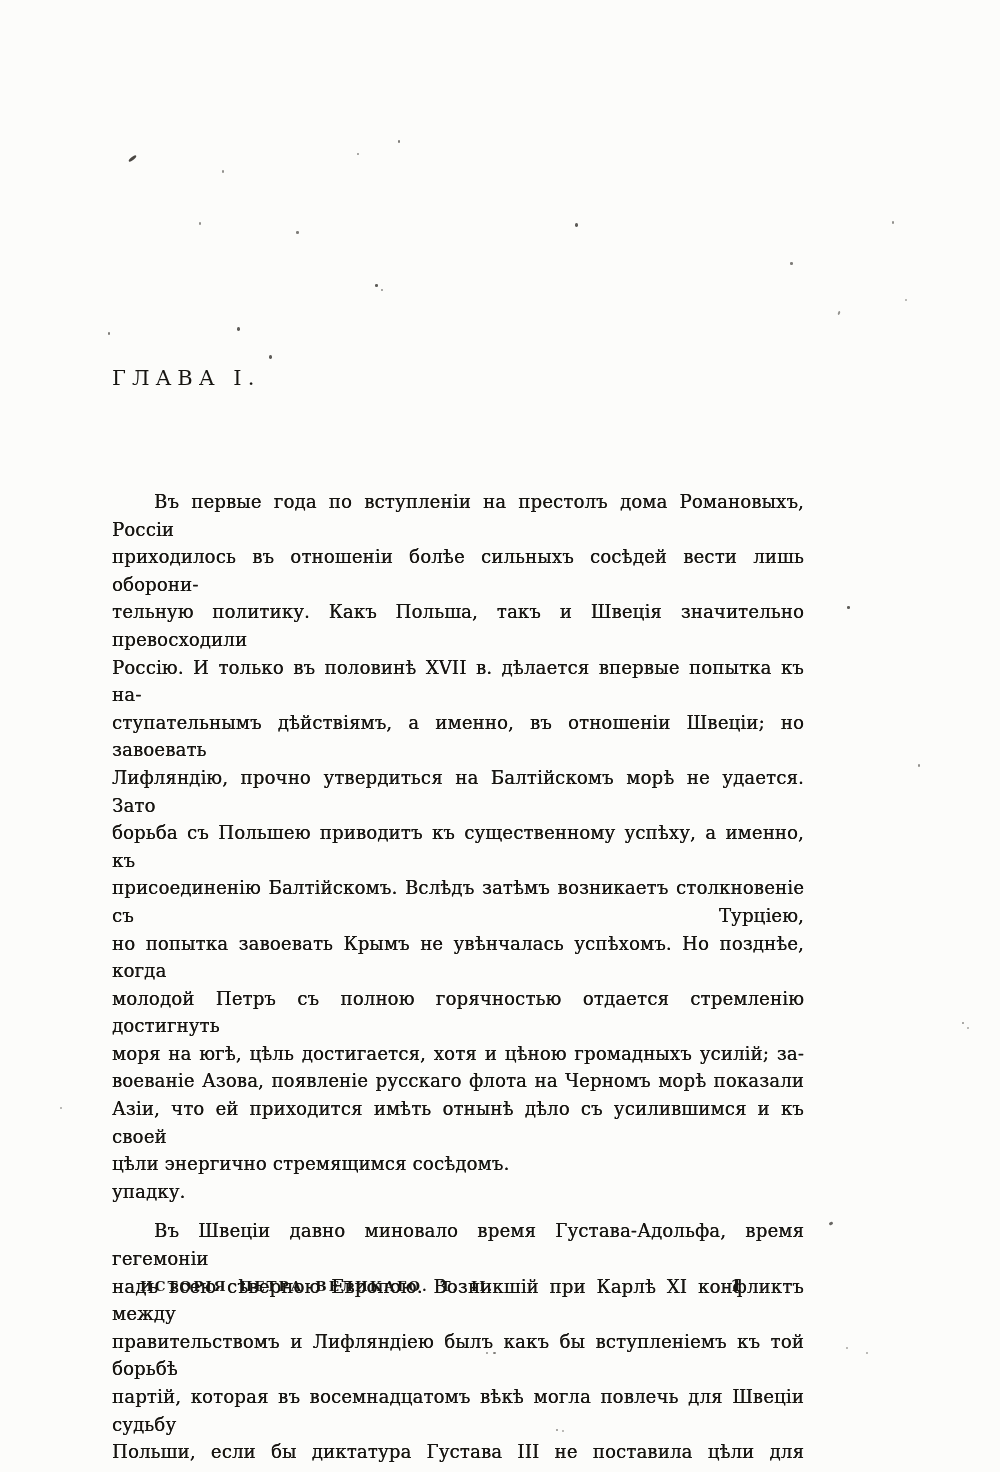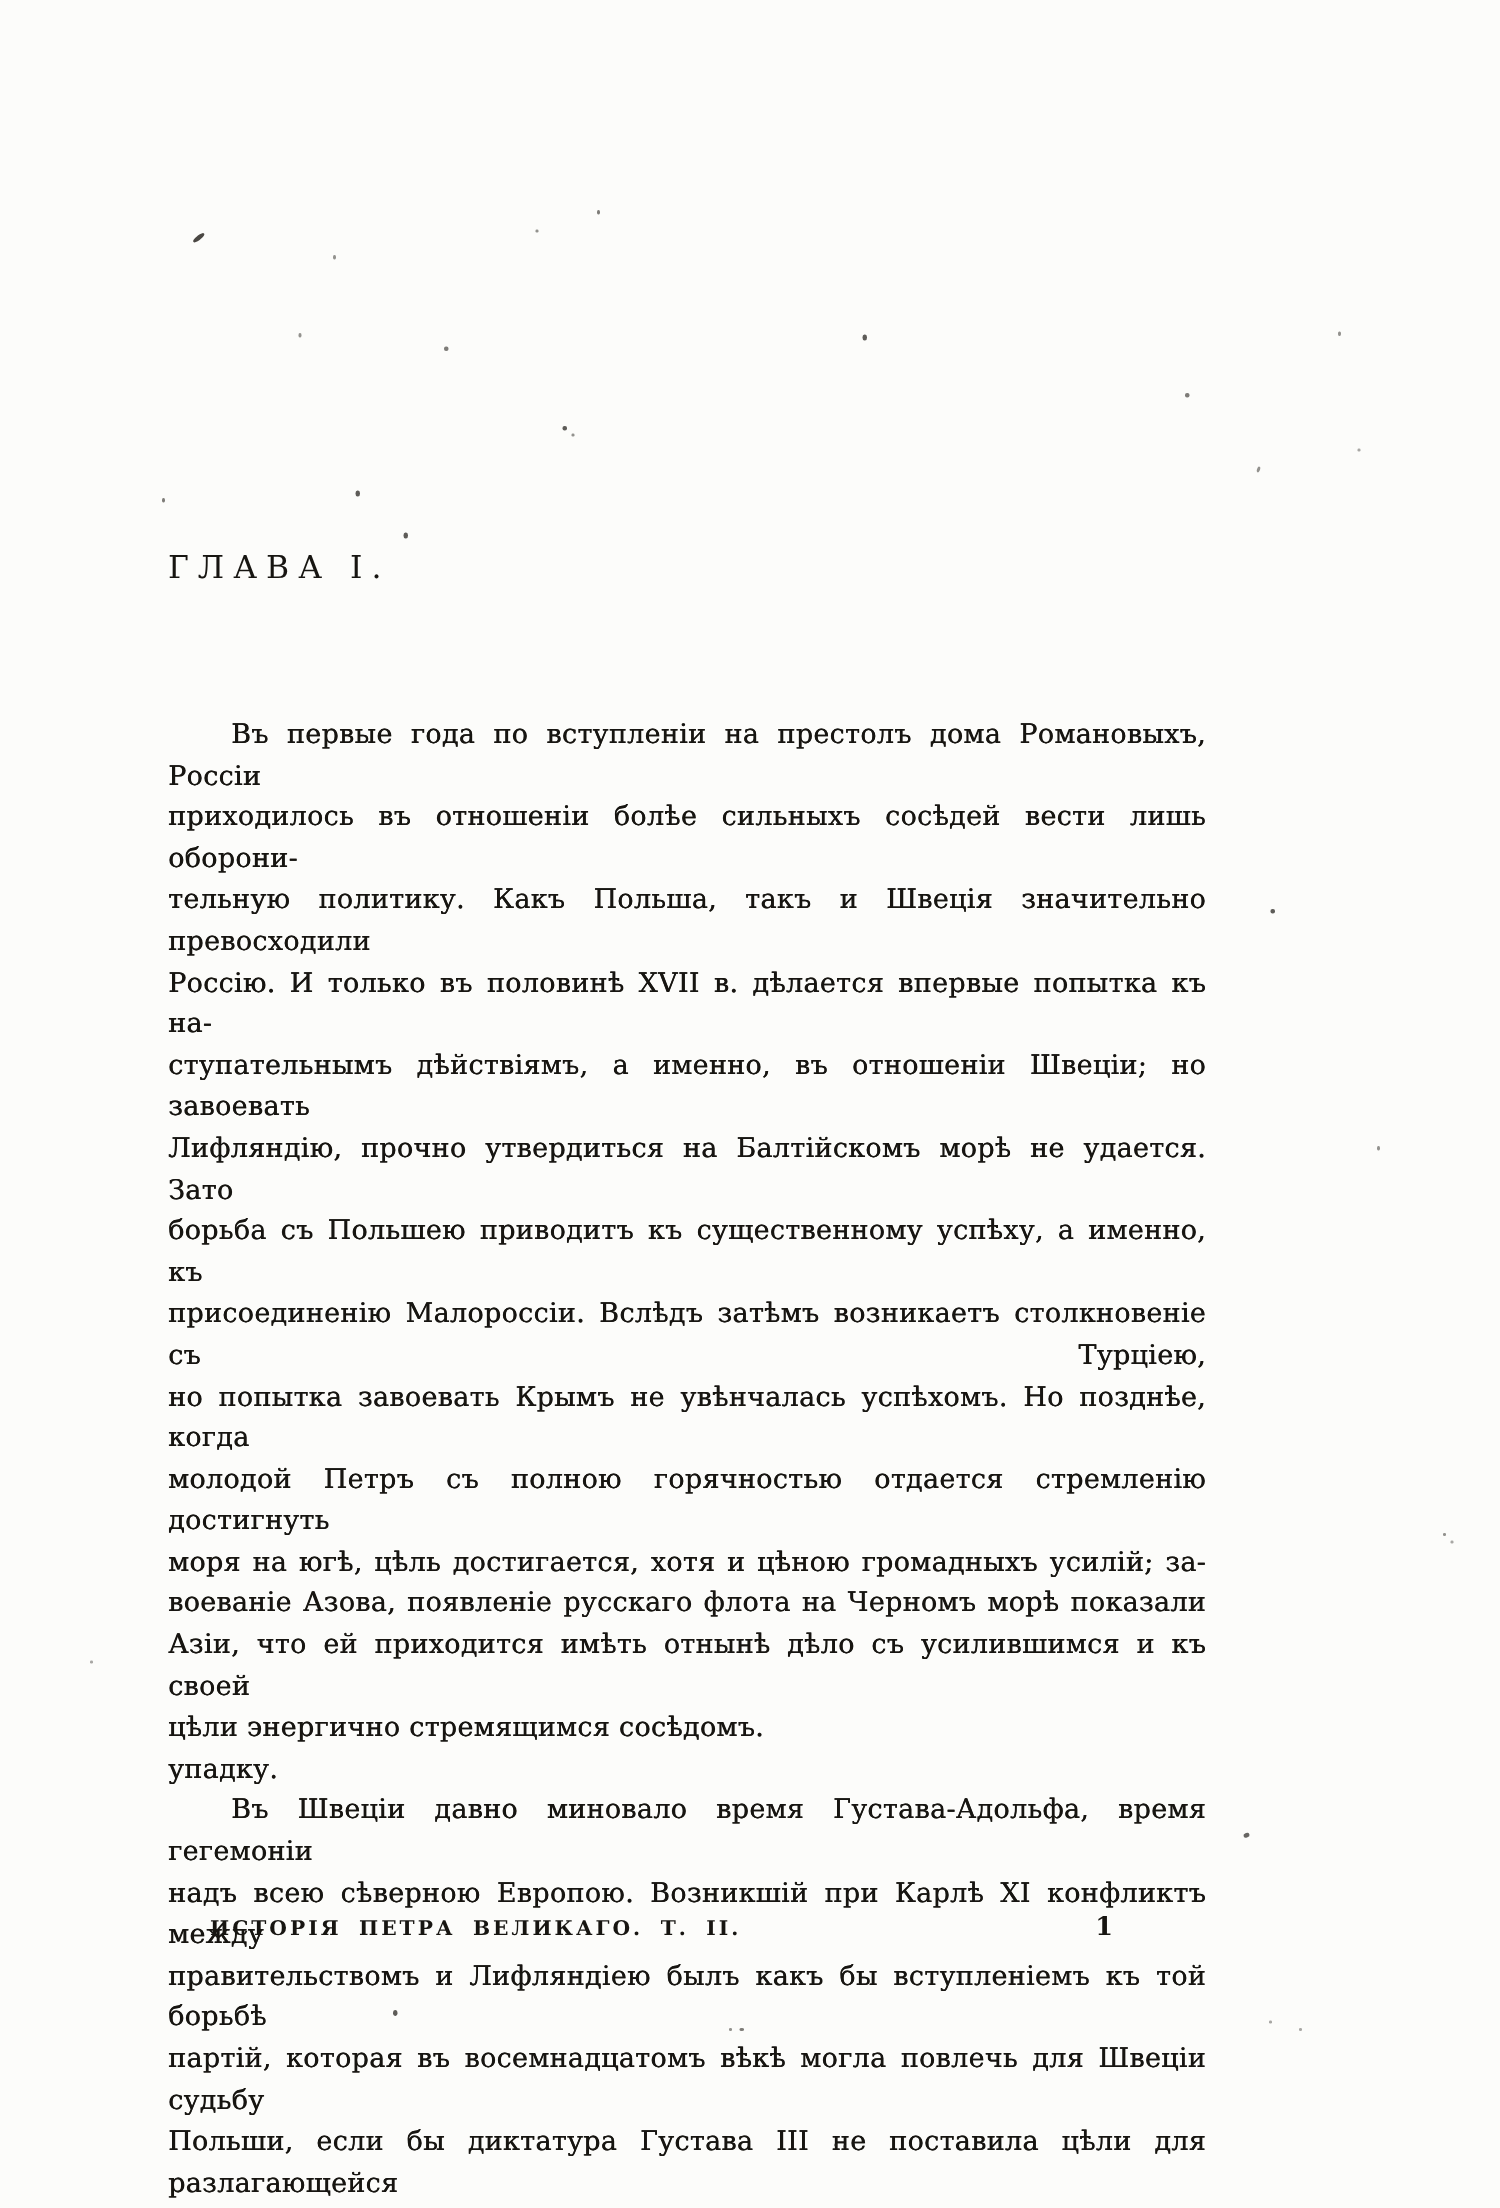--- a/index.html
+++ b/index.html
@@ -54,20 +54,21 @@
     margin: 0;
   }
   .line {
     text-align: justify;
     text-align-last: justify;
     letter-spacing: 0.2px;
     text-shadow: 0.25px 0 0 currentColor;
   }
   .line.para-start {
     text-indent: 42px;
+    margin-top: 12px;
   }
   .line.para-end {
     text-align-last: left;
   }
   .page-footer {
     position: absolute;
     left: 112px;
     width: 692px;
     top: 1240px;
     display: flex;
@@ -104,21 +105,21 @@
 
   <div class="body-text" id="paragraphs">
       <div class="paragraph">
         <div class="line para-start">Въ первые года по вступленіи на престолъ дома Романовыхъ, Россіи</div>
         <div class="line">приходилось въ отношеніи болѣе сильныхъ сосѣдей вести лишь оборони-</div>
         <div class="line">тельную политику. Какъ Польша, такъ и Швеція значительно превосходили</div>
         <div class="line">Россію. И только въ половинѣ XVII в. дѣлается впервые попытка къ на-</div>
         <div class="line">ступательнымъ дѣйствіямъ, а именно, въ отношеніи Швеціи; но завоевать</div>
         <div class="line">Лифляндію, прочно утвердиться на Балтійскомъ морѣ не удается. Зато</div>
         <div class="line">борьба съ Польшею приводитъ къ существенному успѣху, а именно, къ</div>
-        <div class="line">присоединенію Малороссіи. Вслѣдъ затѣмъ возникаетъ столкновеніе съ Турціею,</div>
+        <div class="line">присоединенію Балтійскомъ. Вслѣдъ затѣмъ возникаетъ столкновеніе съ Турціею,</div>
         <div class="line">но попытка завоевать Крымъ не увѣнчалась успѣхомъ. Но позднѣе, когда</div>
         <div class="line">молодой Петръ съ полною горячностью отдается стремленію достигнуть</div>
         <div class="line">моря на югѣ, цѣль достигается, хотя и цѣною громадныхъ усилій; за-</div>
         <div class="line">воеваніе Азова, появленіе русскаго флота на Черномъ морѣ показали</div>
         <div class="line">Азіи, что ей приходится имѣть отнынѣ дѣло съ усилившимся и къ своей</div>
         <div class="line para-end">цѣли энергично стремящимся сосѣдомъ.</div>
       </div>
       <div class="paragraph">
         <div class="line para-end">упадку.</div>
       </div>

